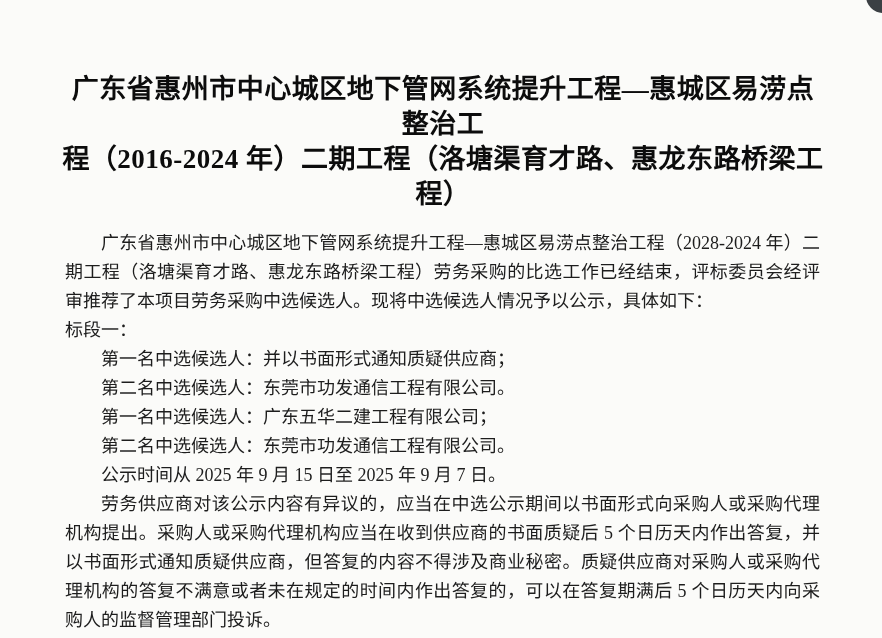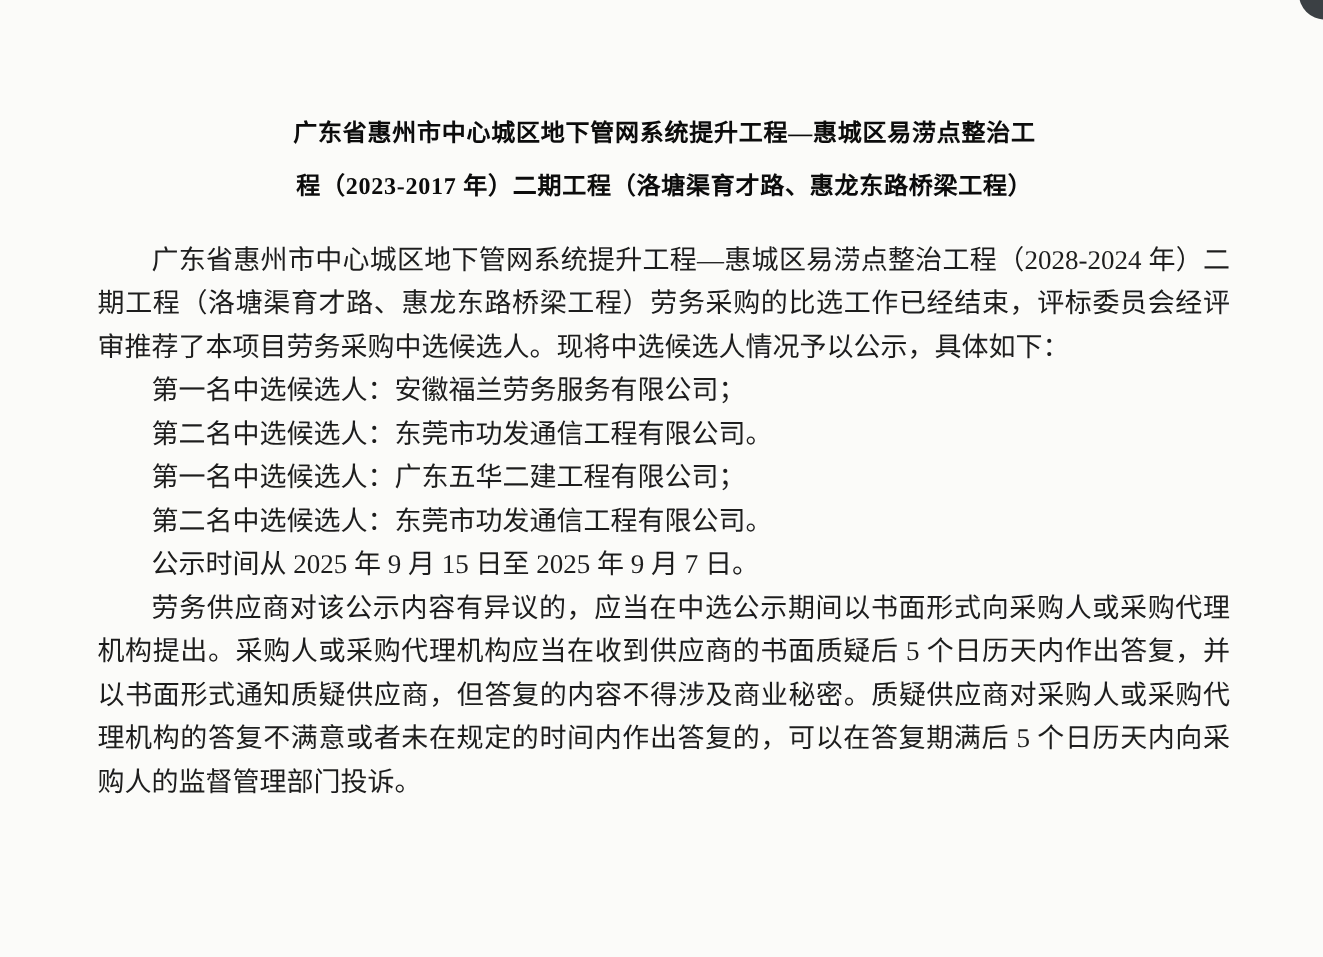--- a/index.html
+++ b/index.html
@@ -24,21 +24,21 @@
     left: 866px;
     width: 34px;
     height: 34px;
     border-radius: 50%;
     background: var(--corner, #3b4044);
   }
   .title-block {
     margin: 72px 58px 0 62px;
     text-align: center;
     font-weight: bold;
-    font-size: 16px;
+    font-size: 27px;
     line-height: 35px;
     color: #0c0c0c;
     letter-spacing: 0.5px;
   }
   .body-block {
     margin: 17px 62px 0 65px;
     width: 755px;
     font-size: 18px;
     line-height: 29px;
     color: var(--fg, #1d1d1d);
@@ -55,27 +55,28 @@
 </style>
 </head>
 <body>
 
 <div class="page">
 
   <div class="corner-dot"></div>
 
   <div class="title-block">
     <div>广东省惠州市中心城区地下管网系统提升工程—惠城区易涝点整治工</div>
-    <div>程（2023-2017 年）二期工程（洛塘渠育才路、惠龙东路桥梁工程）</div>
+    <div>程（2016-2024 年）二期工程（洛塘渠育才路、惠龙东路桥梁工程）</div>
   </div>
 
   <div class="body-block">
     <p class="indent">广东省惠州市中心城区地下管网系统提升工程—惠城区易涝点整治工程（2028-2024 年）二期工程（洛塘渠育才路、惠龙东路桥梁工程）劳务采购的比选工作已经结束，评标委员会经评审推荐了本项目劳务采购中选候选人。现将中选候选人情况予以公示，具体如下：</p>
 
-    <p class="indent">第一名中选候选人：安徽福兰劳务服务有限公司；</p>
+    <p>标段一：</p>
+    <p class="indent">第一名中选候选人：并以书面形式通知质疑供应商；</p>
     <p class="indent">第二名中选候选人：东莞市功发通信工程有限公司。</p>
 
     <p class="indent">第一名中选候选人：广东五华二建工程有限公司；</p>
     <p class="indent">第二名中选候选人：东莞市功发通信工程有限公司。</p>
 
     <p class="indent">公示时间从 2025 年 9 月 15 日至 2025 年 9 月 7 日。</p>
 
     <p class="indent">劳务供应商对该公示内容有异议的，应当在中选公示期间以书面形式向采购人或采购代理机构提出。采购人或采购代理机构应当在收到供应商的书面质疑后 5 个日历天内作出答复，并以书面形式通知质疑供应商，但答复的内容不得涉及商业秘密。质疑供应商对采购人或采购代理机构的答复不满意或者未在规定的时间内作出答复的，可以在答复期满后 5 个日历天内向采购人的监督管理部门投诉。</p>
   </div>
 

